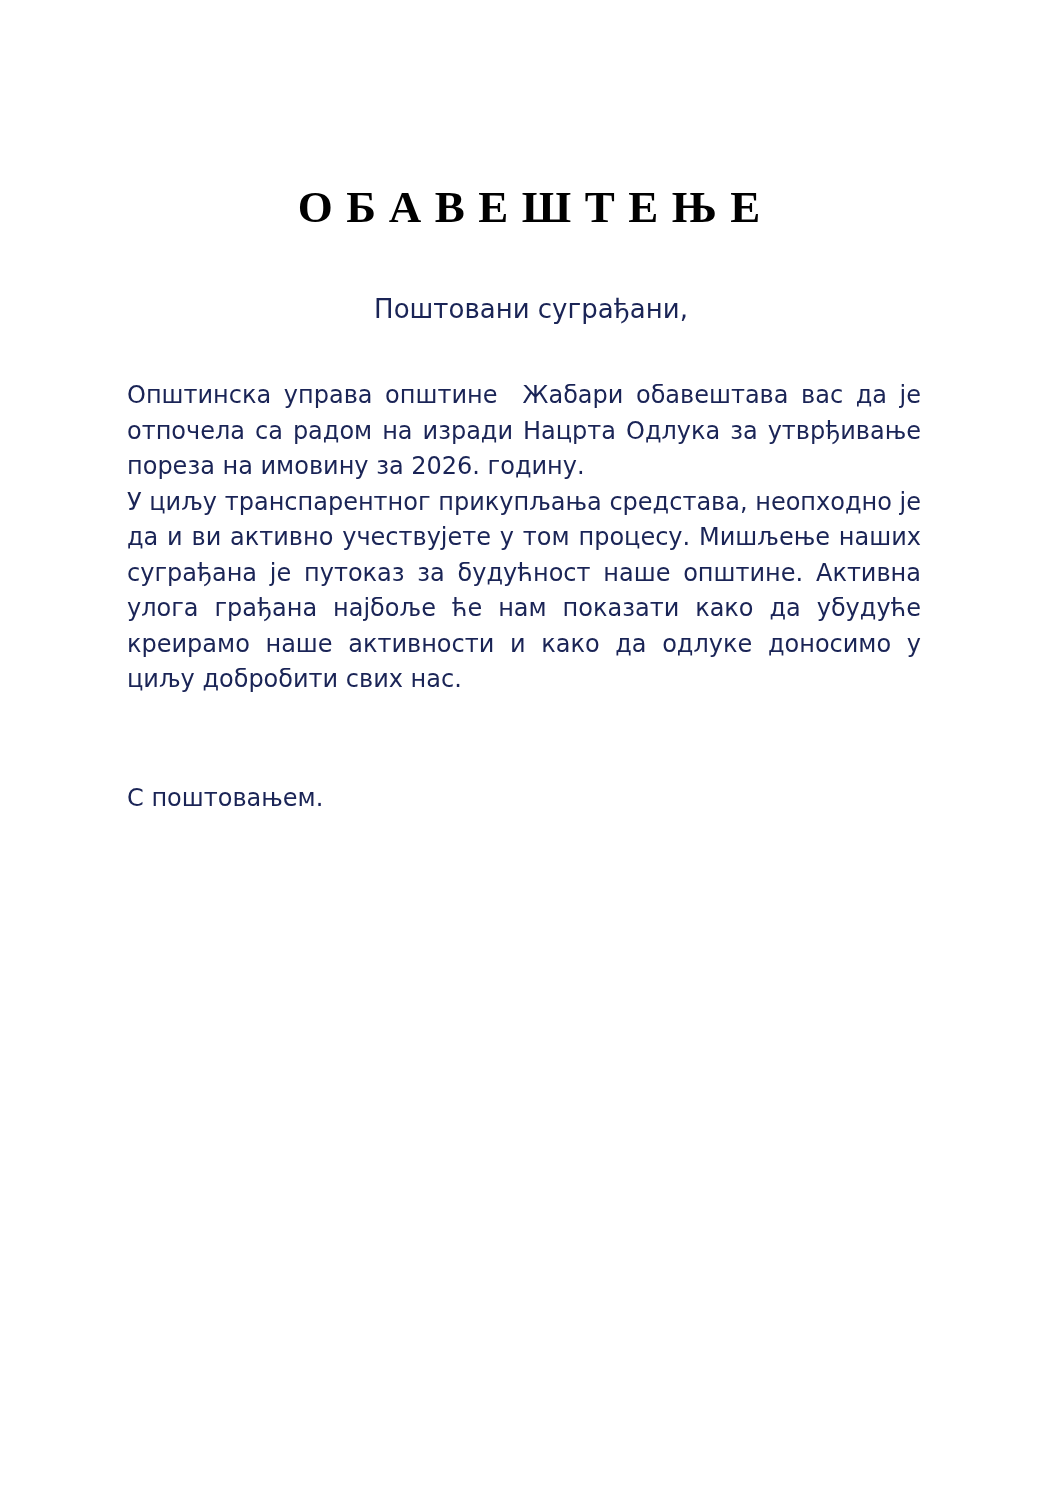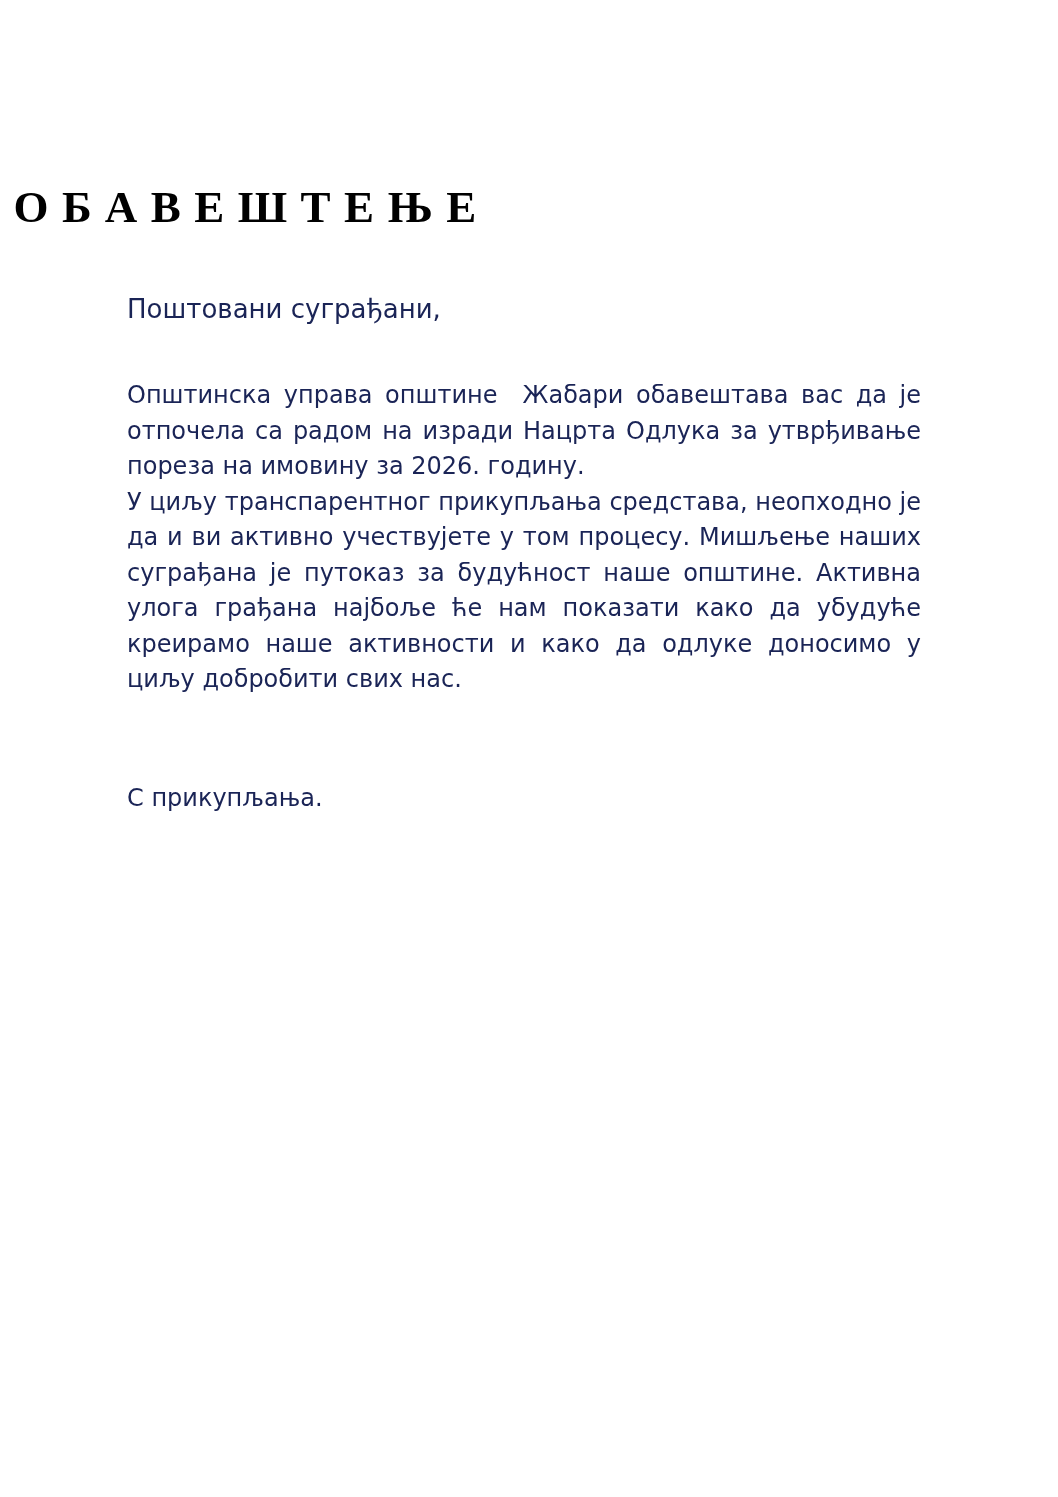--- a/index.html
+++ b/index.html
@@ -22,36 +22,38 @@
     inset: 0;
     background: #ffffff;
   }
 
   
   .doc-title {
     position: absolute;
     top: 152px;
     left: 0;
     right: 0;
+    text-align: center;
     font-family: "Liberation Serif", "DejaVu Serif", serif;
     font-size: 45px;
     font-weight: 700;
     color: #000000;
     letter-spacing: 0.30em;
     text-indent: 0.30em;
     line-height: 1.15;
     white-space: nowrap;
   }
 
   
   .greeting {
     position: absolute;
     top: 293px;
     left: 127px;
     width: 808px;
+    text-align: center;
     font-size: 26px;
     font-weight: 400;
     color: #1a2456;
     line-height: 1.3;
   }
 
   
   .body-block {
     position: absolute;
     top: 378px;
@@ -110,16 +112,16 @@
 
   <h1 class="doc-title">ОБАВЕШТЕЊЕ</h1>
 
   <div class="greeting">Поштовани суграђани,</div>
 
   <div class="body-block">
     <p>Општинска управа општине  Жабари обавештава вас да је отпочела са радом на изради Нацрта Одлука за утврђивање пореза на имовину за 2026. годину.</p>
     <p class="para-gap">У циљу транспарентног прикупљања средстава, неопходно је да и ви активно учествујете у том процесу. Мишљење наших суграђана је путоказ за будућност наше општине. Активна улога грађана најбоље ће нам показати како да убудуће креирамо наше активности и како да одлуке доносимо у циљу добробити свих нас.</p>
   </div>
 
-  <div class="closing">С прикупљања.</div>
+  <div class="closing">С поштовањем.</div>
 
 
 </div>
 
 </body></html>

